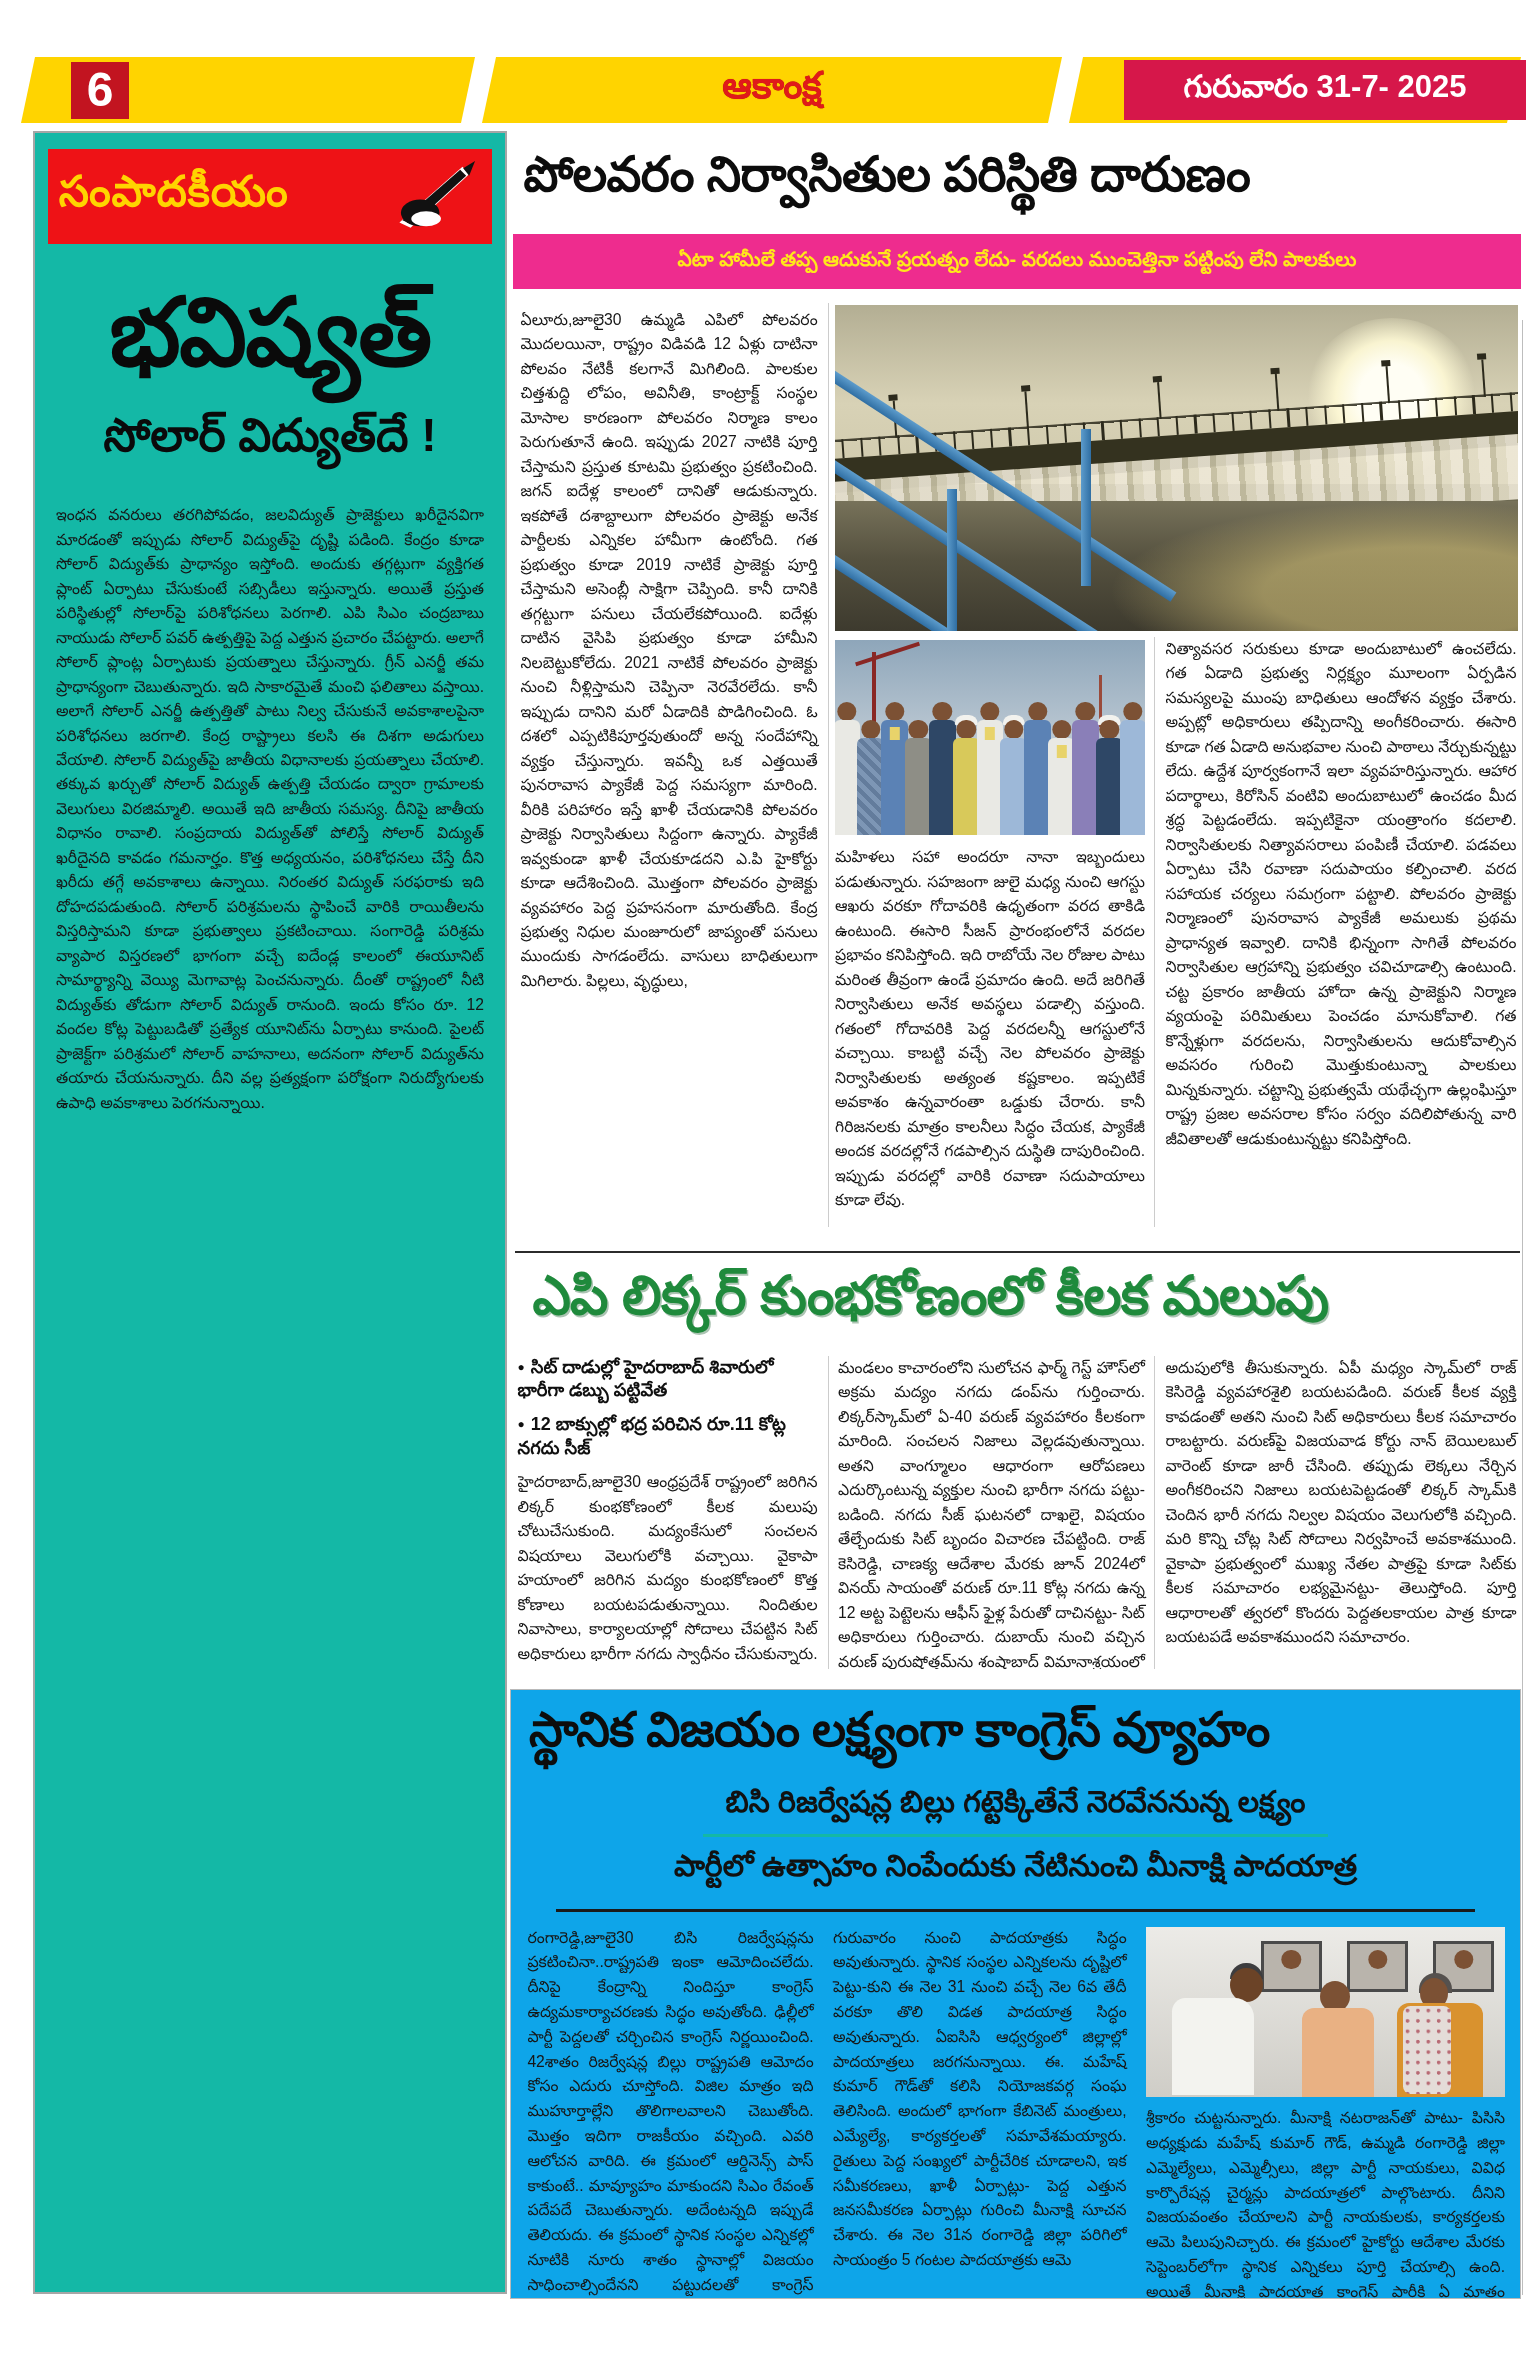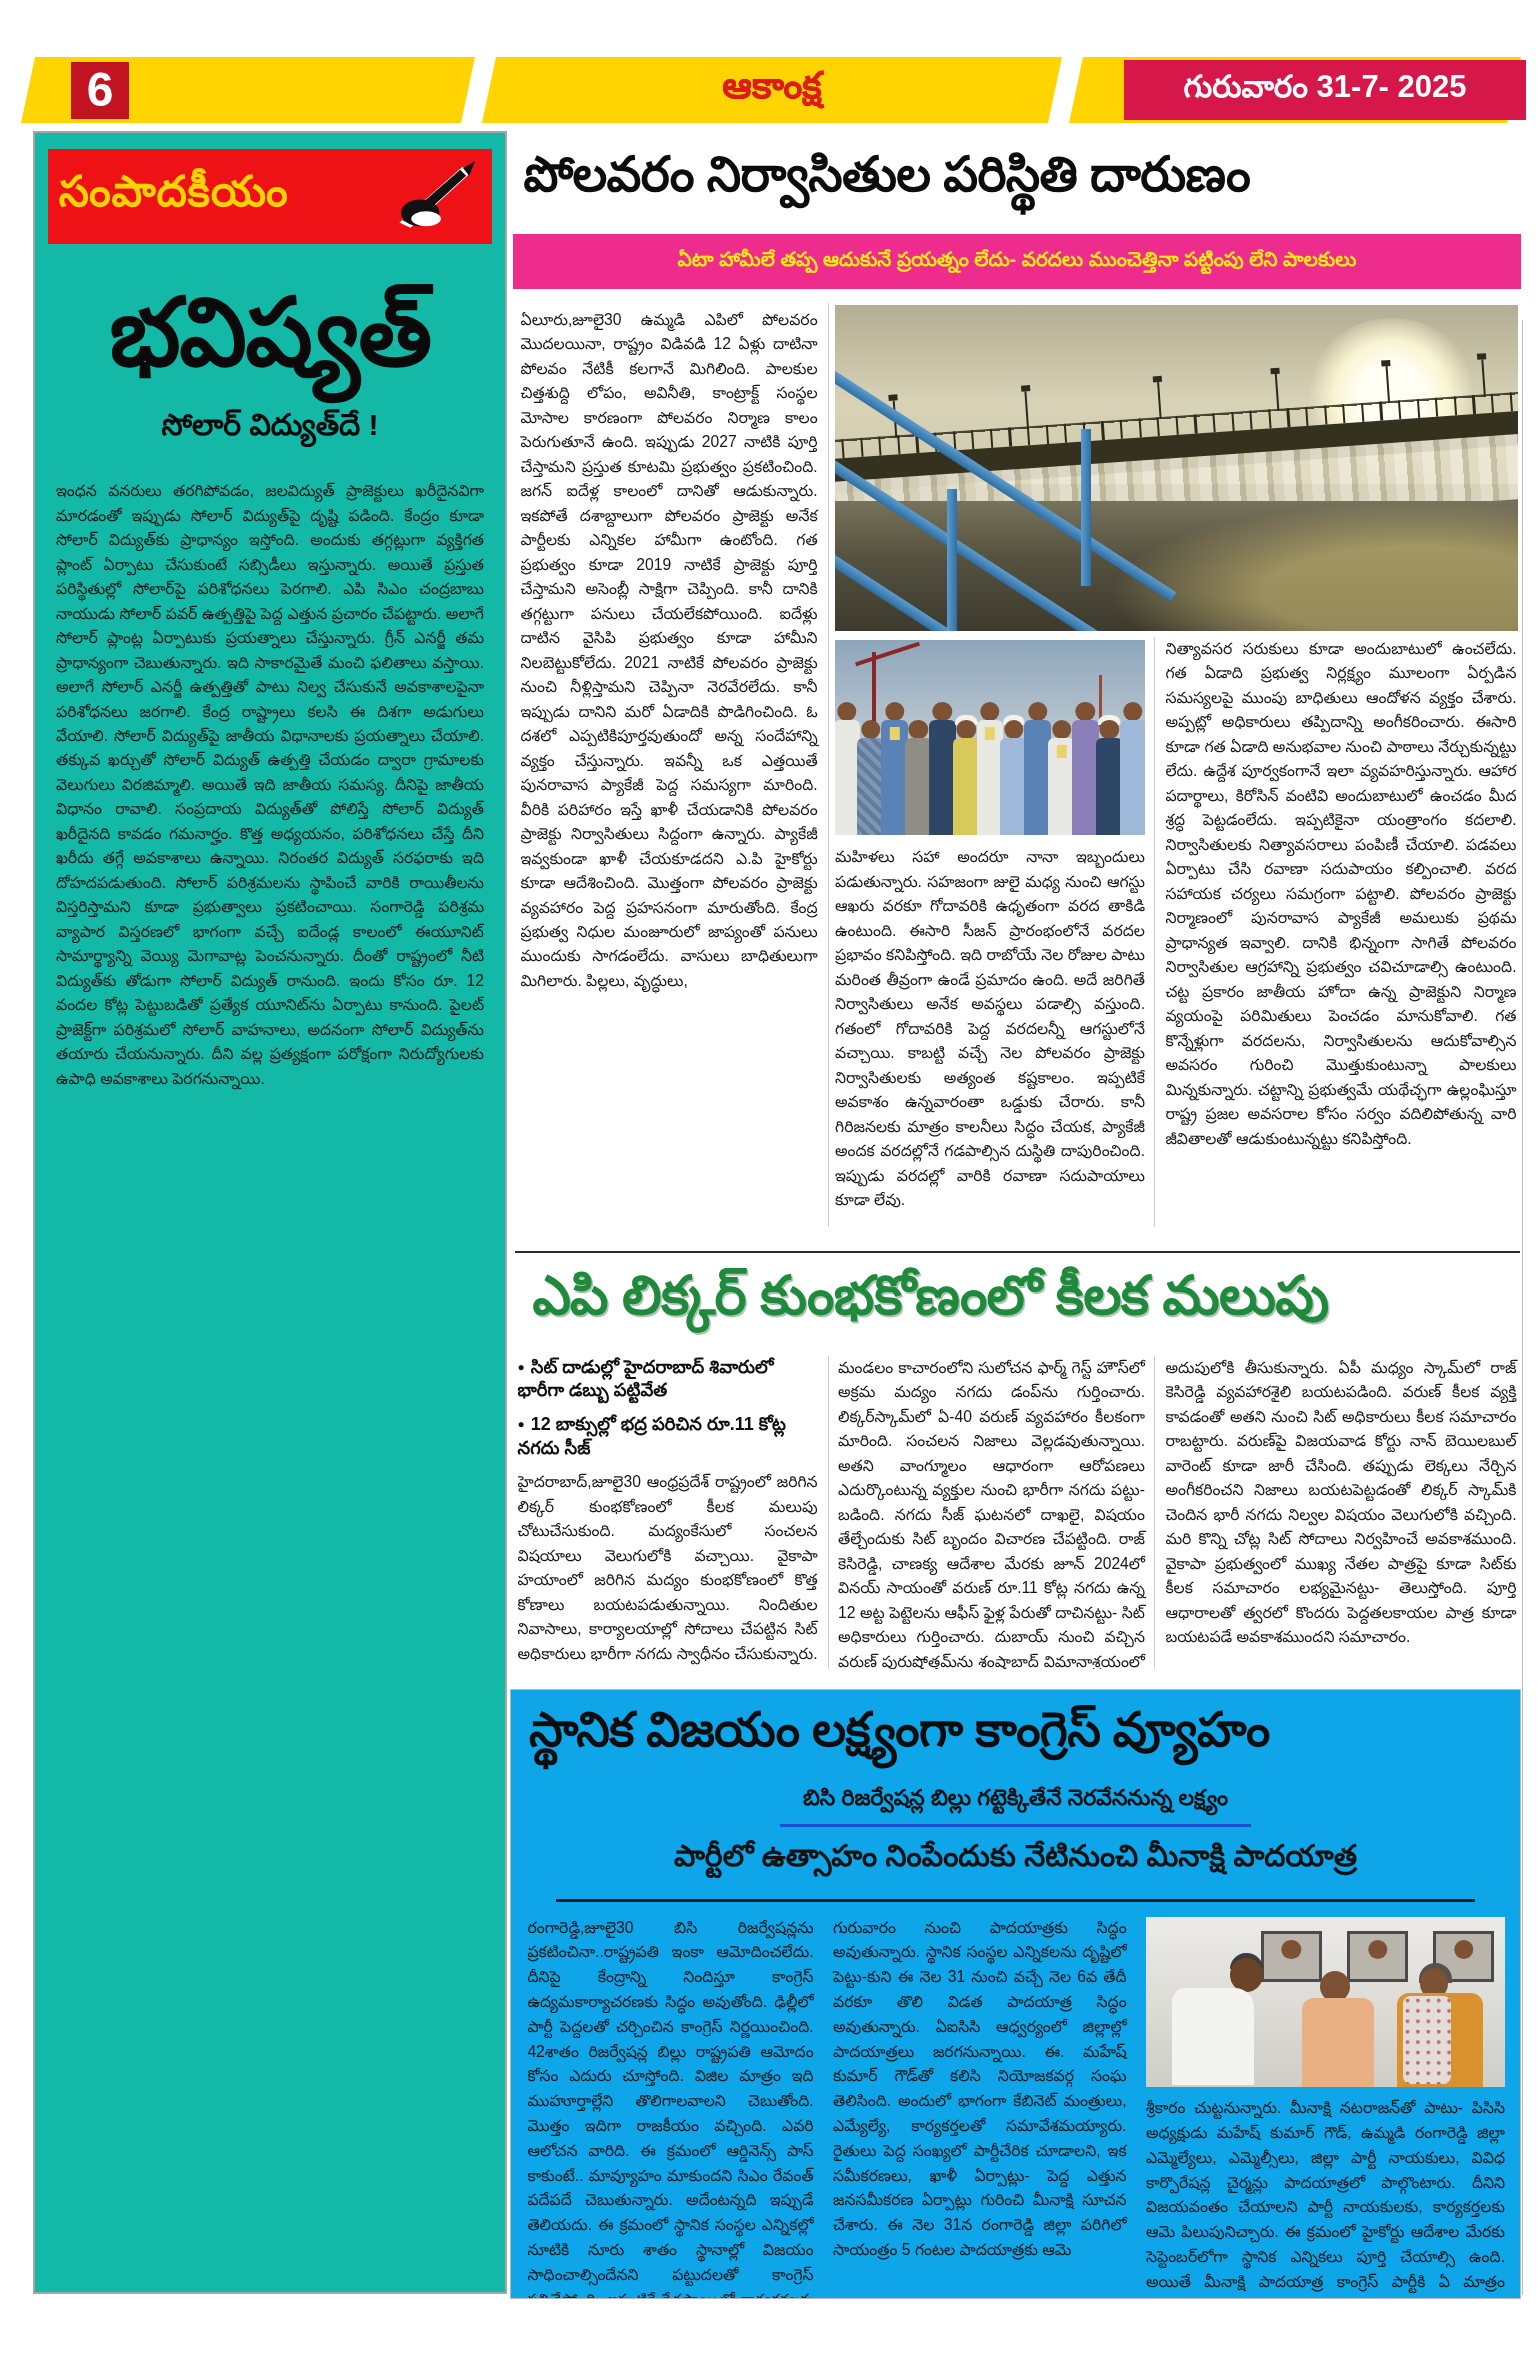--- a/index.html
+++ b/index.html
@@ -24,21 +24,21 @@
 
   
   .editorial{position:absolute;left:33px;top:131px;width:474px;height:2163px;background:#14b8a6;
         border:2.2px solid #a6a6a6;box-sizing:border-box;overflow:hidden;}
   .ed-banner{position:relative;margin:16.4px 13.4px 0 13.4px;height:95px;background:#ee1216;
         display:flex;align-items:center;padding:0 10.4px;box-sizing:border-box;}
   .ed-banner .ed-banner-text{color:#ffd400;font-size:43px;font-weight:900;letter-spacing:0.7px;}
   .ed-banner svg{margin-left:auto;}
   .ed-title{margin:39px 0 0 0;text-align:center;font-size:95px;line-height:1.05;font-weight:900;color:#0a0a0a;
         letter-spacing:-1.5px;}
-  .ed-subtitle{margin:25px 0 0 0;text-align:center;font-size:30px;font-weight:900;color:#0a0a0a;}
+  .ed-subtitle{margin:25px 0 0 0;text-align:center;font-size:46px;font-weight:900;color:#0a0a0a;}
   .ed-body{margin:30px 21px 0 21px;font-size:17px;line-height:1.6;text-align:justify;color:#121212;}
 
   
   .main-art{position:absolute;left:513px;top:146px;width:1008px;height:1105px;overflow:hidden;}
   .main-headline{margin:0 0 0 10.4px;font-size:49px;font-weight:900;color:#0c0c0c;letter-spacing:-0.7px;}
   .main-subbar{margin-top:19.4px;height:55px;background:#ee2c8e;display:flex;align-items:center;justify-content:center;}
   .main-subbar span{color:#ffe81a;font-size:20px;font-weight:900;}
   .main-cols{display:flex;margin-top:14px;height:924px;overflow:hidden;}
   .bodytext{font-size:15.7px;line-height:1.56;text-align:justify;color:#161616;overflow:hidden;}
   .m-c1{width:316px;padding:4.5px 10.4px 0 7.5px;box-sizing:border-box;border-right:0.7px solid #cccccc;}
@@ -101,21 +101,21 @@
   .l-c2{width:326px;padding:0 9px 0 9px;box-sizing:border-box;border-right:0.7px solid #cccccc;}
   .l-c3{flex:1;padding:0 4.5px 0 10.4px;box-sizing:border-box;}
   .bullet-item{font-size:18px;font-weight:900;color:#101010;margin:0 0 10.4px 0;line-height:1.3;}
   .bullet-item::before{content:"●";font-size:12px;margin-right:6px;position:relative;top:-2.2px;}
 
   
   .congress{position:absolute;left:510px;top:1689px;width:1011px;height:610px;background:#0ea5e9;
         border:1.5px solid #b9b9b9;box-sizing:border-box;overflow:hidden;}
   .con-headline{margin:12px 0 0 18px;font-size:48px;font-weight:900;color:#0d0d0d;letter-spacing:-0.7px;}
   .con-sub1-wrap{text-align:center;margin-top:16.4px;}
-  .con-sub1{display:inline-block;font-size:22px;font-weight:900;color:#111;border-bottom:3px solid #1d4ed8;
+  .con-sub1{display:inline-block;font-size:30px;font-weight:900;color:#111;border-bottom:3px solid #14b8a6;
         padding:0 22.4px 7.5px 22.4px;}
   .con-sub2{text-align:center;font-size:30px;font-weight:900;color:#111;margin-top:12px;}
   .con-rule{height:3px;background:#1a1a1a;margin:19.4px 45px 0 45px;}
   .con-cols{display:flex;margin-top:13.4px;height:417px;overflow:hidden;}
   .c-c1{width:313px;padding:0 10.4px 0 16.4px;box-sizing:border-box;}
   .c-c2{width:313px;padding:0 10.4px 0 9px;box-sizing:border-box;}
   .c-c3{flex:1;padding:0 15px 0 9px;box-sizing:border-box;}
   .congress .bodytext{font-size:15.7px;line-height:1.58;}
   .meet-photo{position:relative;height:170px;margin:1.5px 0 9px 0;overflow:hidden;
         background:linear-gradient(180deg,#ecebe7,#cfcdc7);}

